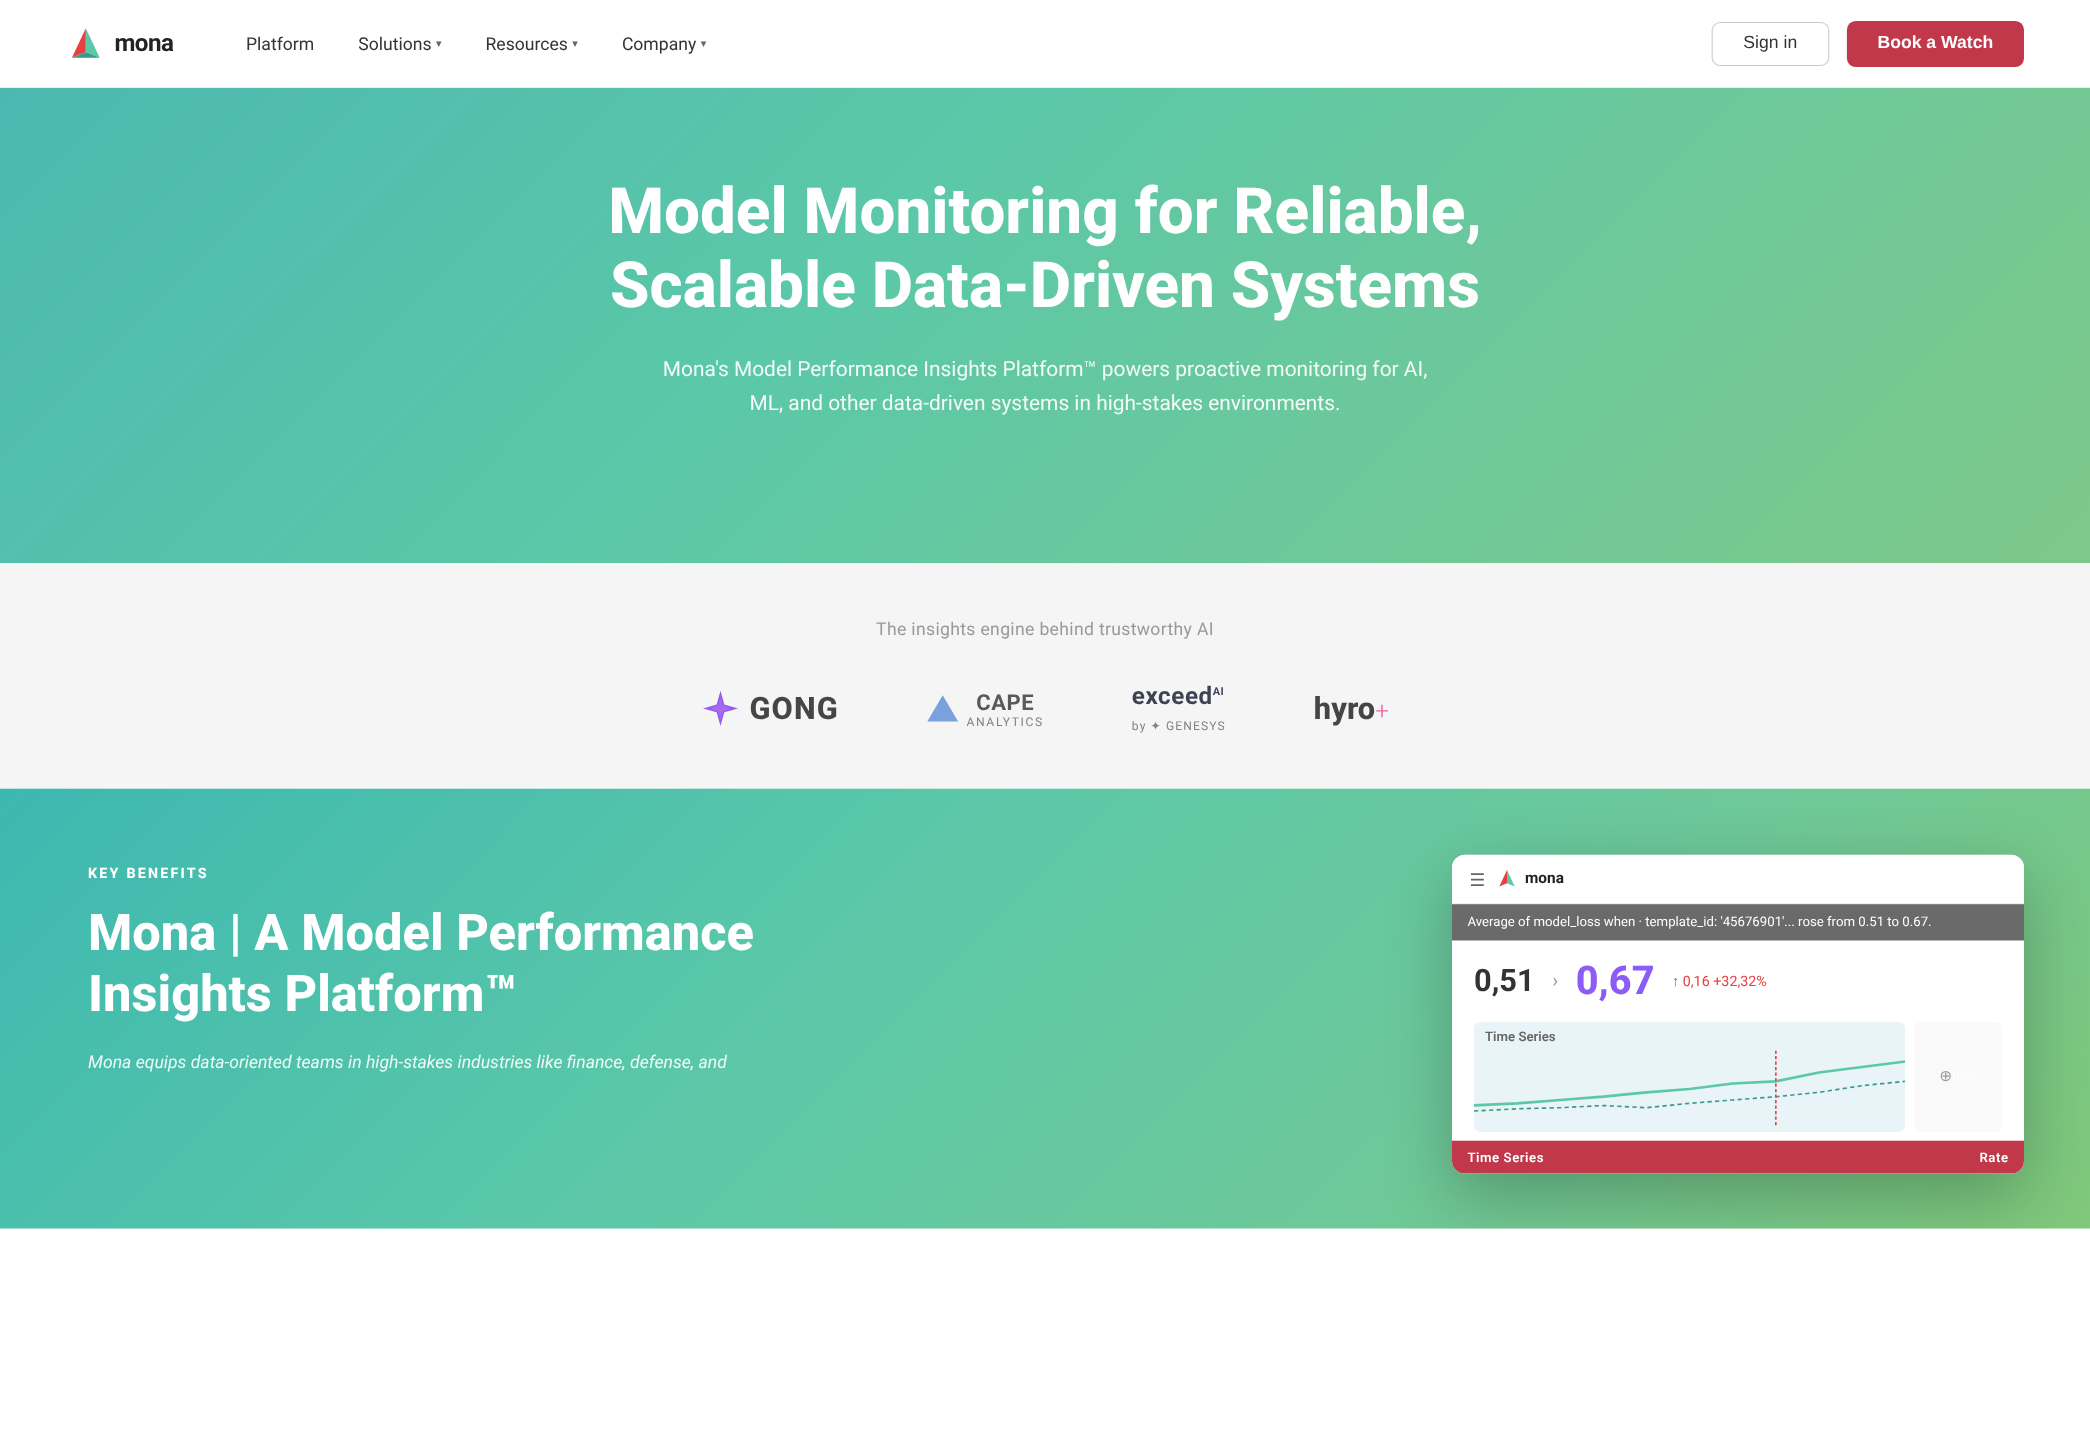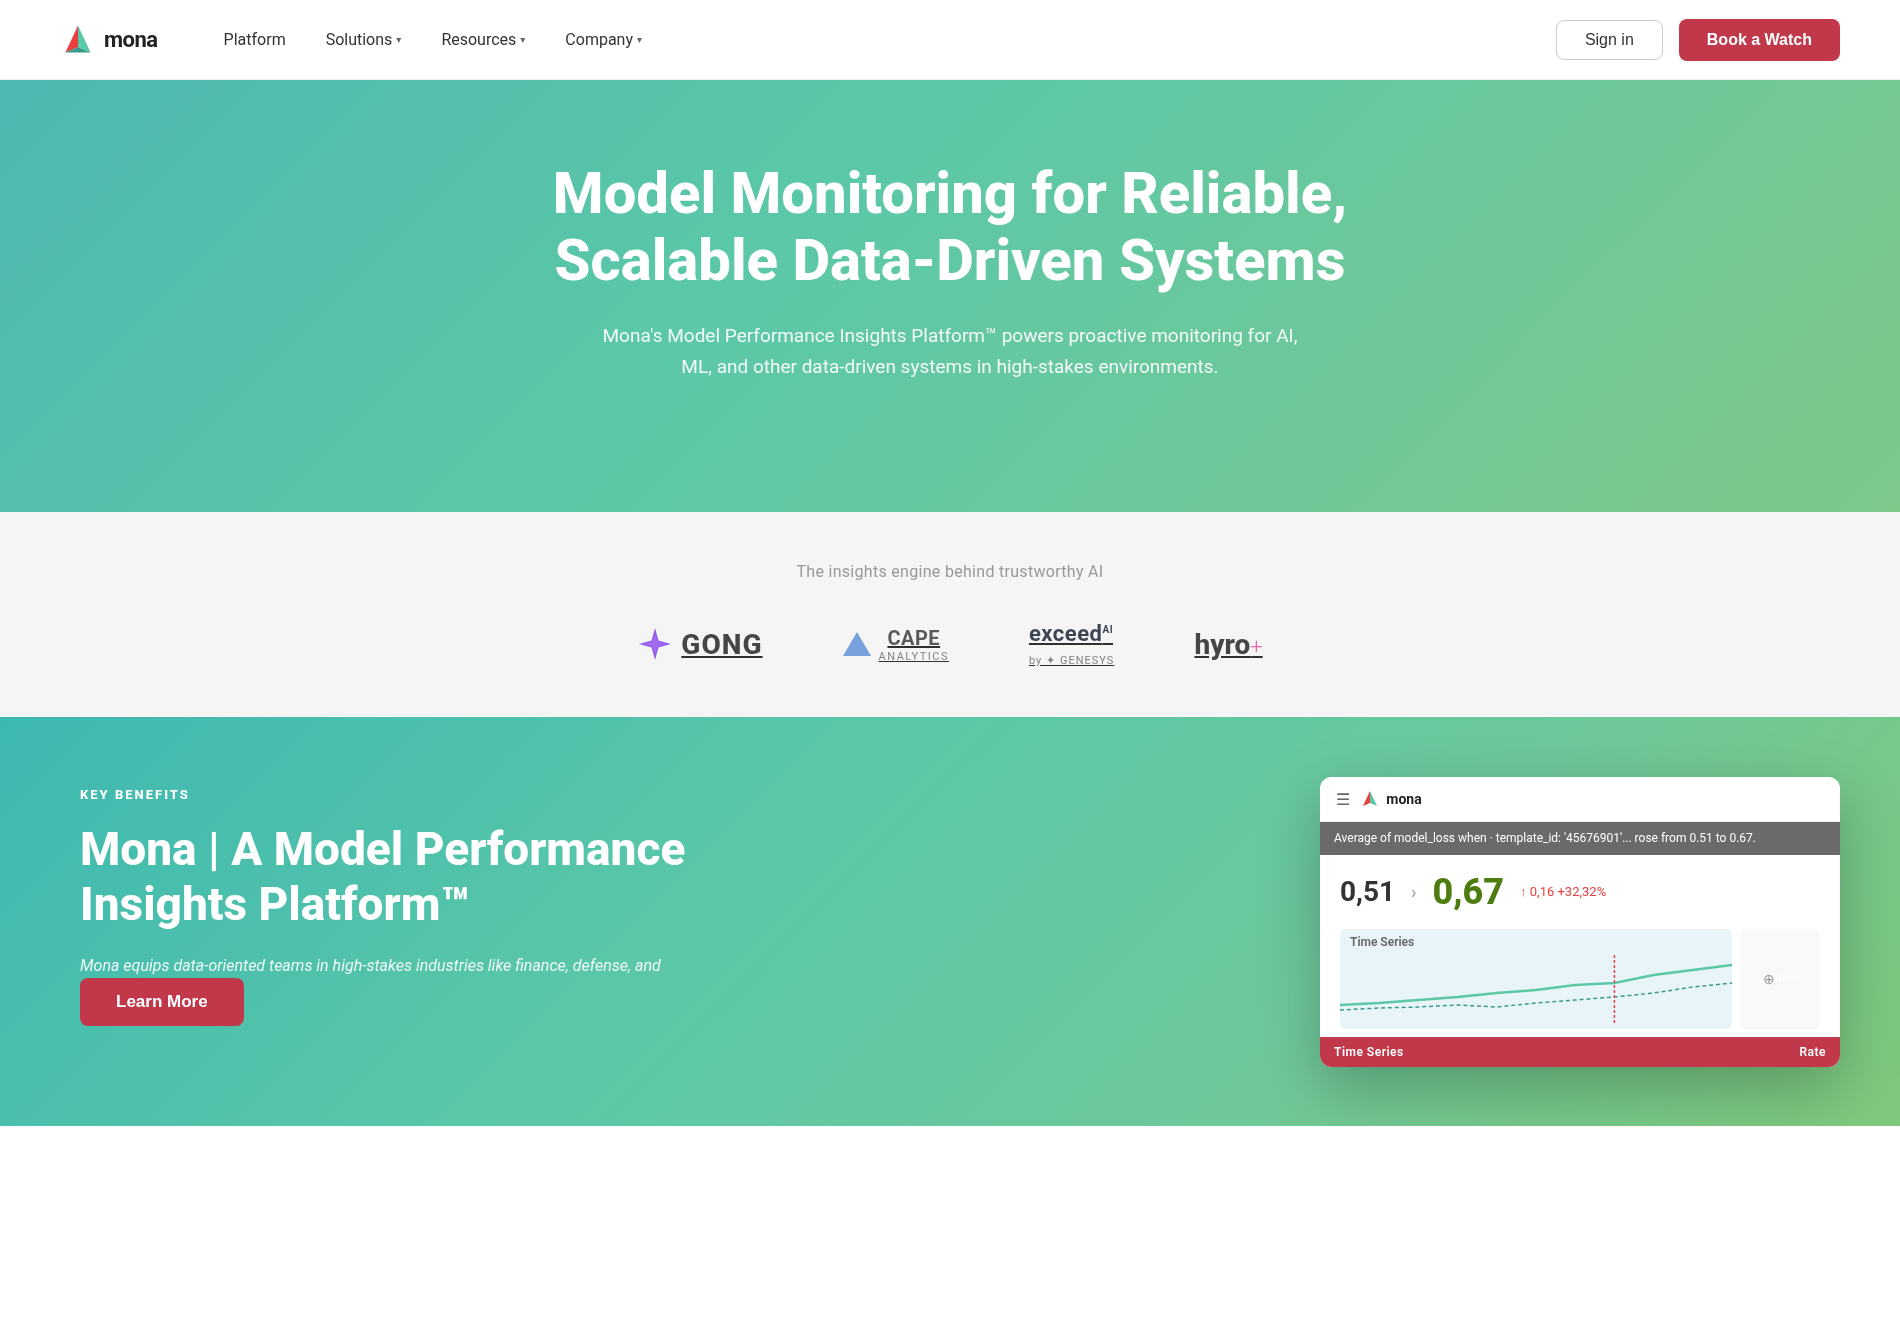--- a/index.html
+++ b/index.html
@@ -139,21 +139,20 @@
       display: flex;
       align-items: center;
       justify-content: center;
       gap: 80px;
     }
     .logo-item {
       display: flex;
       align-items: center;
       gap: 8px;
       opacity: 0.8;
-      text-decoration: underline;
     }
 
     
     .gong-logo {
       display: flex;
       align-items: center;
       gap: 8px;
     }
     .gong-star {
       width: 36px;
@@ -231,21 +230,20 @@
       background: linear-gradient(135deg, #3db8b0 0%, #5cc8a8 40%, #6ec89a 70%, #80c87a 100%);
       padding: 70px 80px;
       min-height: 400px;
       position: relative;
     }
     .benefits-header {
       display: flex;
       justify-content: space-between;
       align-items: flex-start;
       margin-bottom: 30px;
-      flex-direction: column;
     }
     .benefits-label {
       font-size: 13px;
       font-weight: 800;
       color: #fff;
       letter-spacing: 2px;
       text-transform: uppercase;
       margin-bottom: 20px;
     }
     .btn-learn-more {
@@ -331,21 +329,21 @@
       font-weight: 700;
       color: #333;
     }
     .dash-metric-arrow {
       font-size: 18px;
       color: #999;
     }
     .dash-metric-new {
       font-size: 36px;
       font-weight: 800;
-      color: #4d7c0f;
+      color: #8b5cf6;
     }
     .dash-metric-change {
       font-size: 13px;
       color: #e84040;
     }
     .dash-chart-area {
       padding: 8px 20px;
       display: flex;
       gap: 8px;
     }

